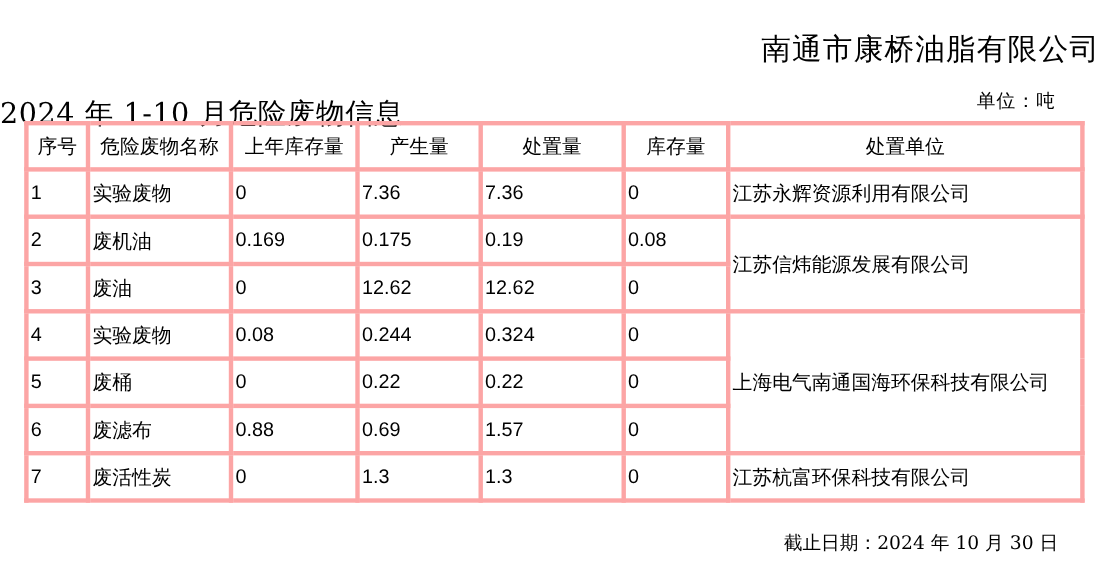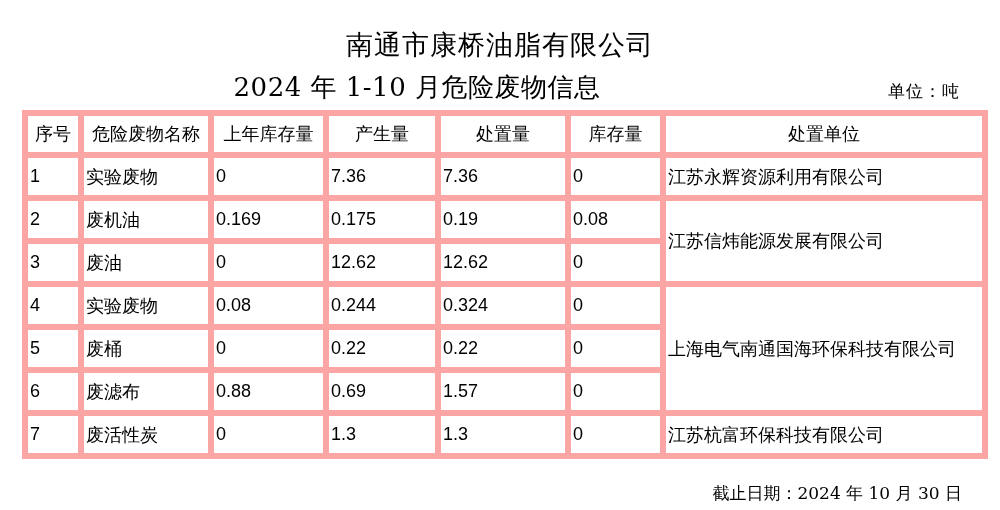--- a/index.html
+++ b/index.html
@@ -5,29 +5,29 @@
   * { margin: 0; padding: 0; box-sizing: border-box; }
   html, body { width: 1000px; height: 510px; background: #ffffff; }
   body {
     position: relative;
     font-family: "DejaVu Serif", "Liberation Serif", serif;
     color: #000000;
   }
   .title1 {
     position: absolute;
     top: 27px; left: 0; width: 1000px;
-    text-align: center;
+    text-align: right;
     font-size: 27px;
     letter-spacing: 1px;
     white-space: nowrap;
   }
   .title2 {
     position: absolute;
-    top: 70px; left: 0; width: 834px;
-    text-align: center;
+    top: 86px; left: 0; width: 834px;
+    text-align: left;
     font-size: 26px;
     letter-spacing: 0.5px;
     white-space: nowrap;
   }
   .unit-label {
     position: absolute;
     top: 80px; right: 40px;
     font-size: 17px;
     letter-spacing: 1px;
     white-space: nowrap;
@@ -35,21 +35,21 @@
   }
   table.waste-table {
     position: absolute;
     top: 110px; left: 22px;
     width: 960px;
     border-collapse: collapse;
     table-layout: fixed;
   }
   table.waste-table th,
   table.waste-table td {
-    border: 6px solid #fca5a5;
+    border: 4px solid #fca5a5;
     vertical-align: middle;
     font-weight: normal;
     font-size: 18px;
     padding: 0 2px;
     overflow: hidden;
     white-space: nowrap;
   }
   table.waste-table th { height: 42px; }
   table.waste-table td { height: 43px; }
   td.num {

